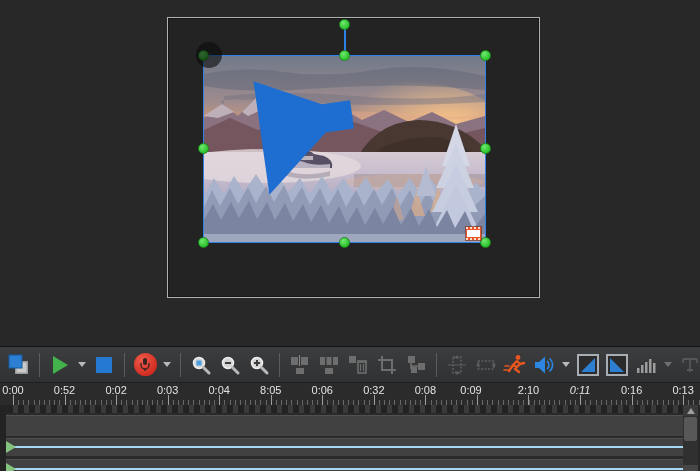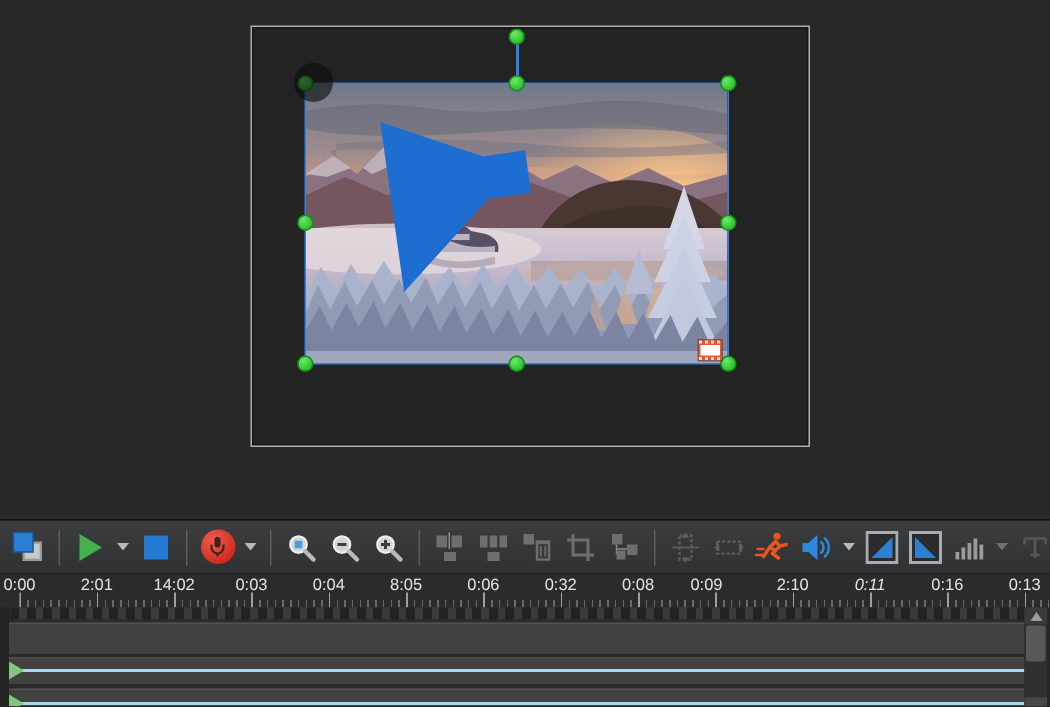--- a/index.html
+++ b/index.html
@@ -318,22 +318,22 @@
       <svg width="22" height="22" viewBox="0 0 22 22">
         <path d="M4,5 H18 M11,5 V18 M4,5 V9 M18,5 V9 M8,16 h6" fill="none" stroke="#575757" stroke-width="1.8"></path>
       </svg>
     </div>
 
   </div>
 
   <div class="ruler">
     <div id="ruler-labels">
         <span class="ruler-label" style="left: -1px;">0:00</span>
-        <span class="ruler-label" style="left: 50.55px;">2:01</span>
-        <span class="ruler-label" style="left: 102.1px;">14:02</span>
+        <span class="ruler-label" style="left: 50.55px;">0:52</span>
+        <span class="ruler-label" style="left: 102.1px;">0:02</span>
         <span class="ruler-label" style="left: 153.65px;">0:03</span>
         <span class="ruler-label" style="left: 205.2px; text-align: center;">0:04</span>
         <span class="ruler-label" style="left: 256.75px;">8:05</span>
         <span class="ruler-label" style="left: 308.3px;">0:06</span>
         <span class="ruler-label" style="left: 359.85px;">0:32</span>
         <span class="ruler-label" style="left: 411.4px;">0:08</span>
         <span class="ruler-label" style="left: 457px;">0:09</span>
         <span class="ruler-label" style="left: 514.5px;">2:10</span>
         <span class="ruler-label" style="left: 566.05px; font-style: italic;">0:11</span>
         <span class="ruler-label" style="left: 617.6px;">0:16</span>

